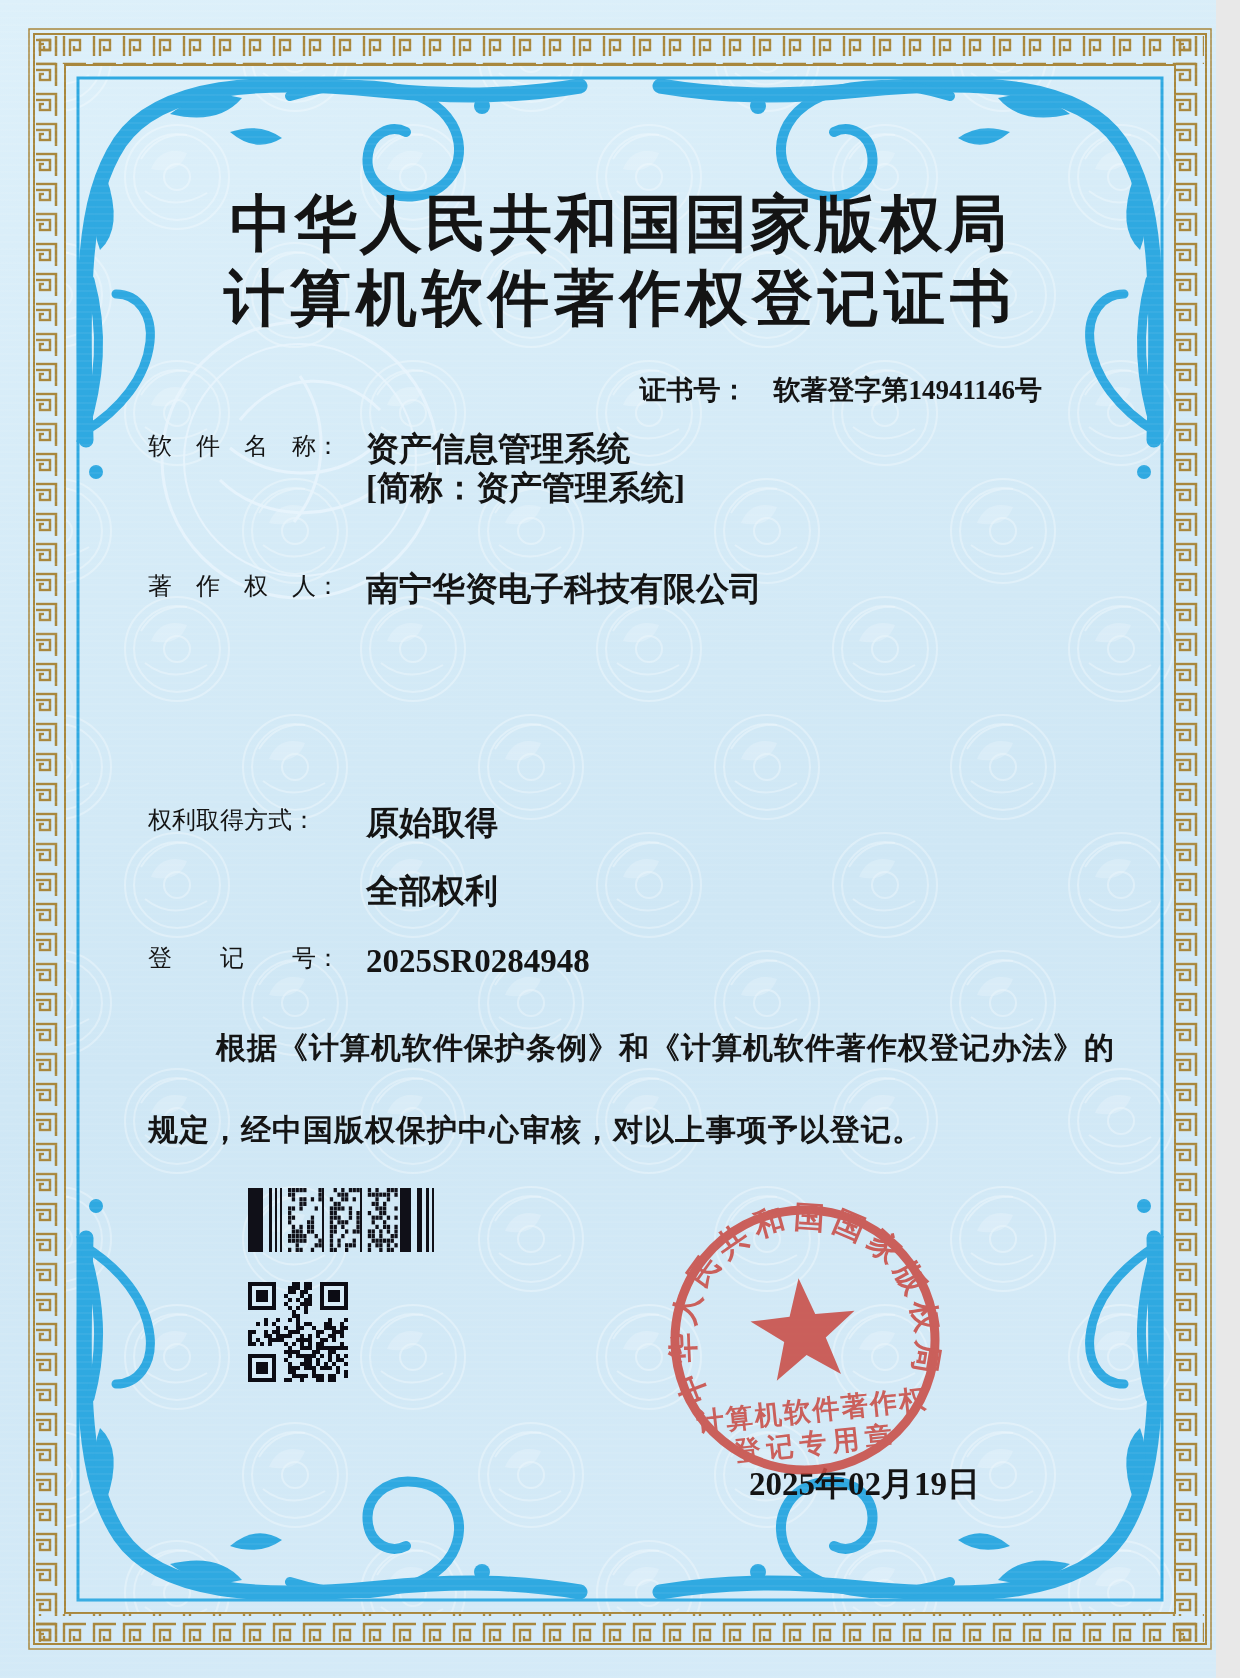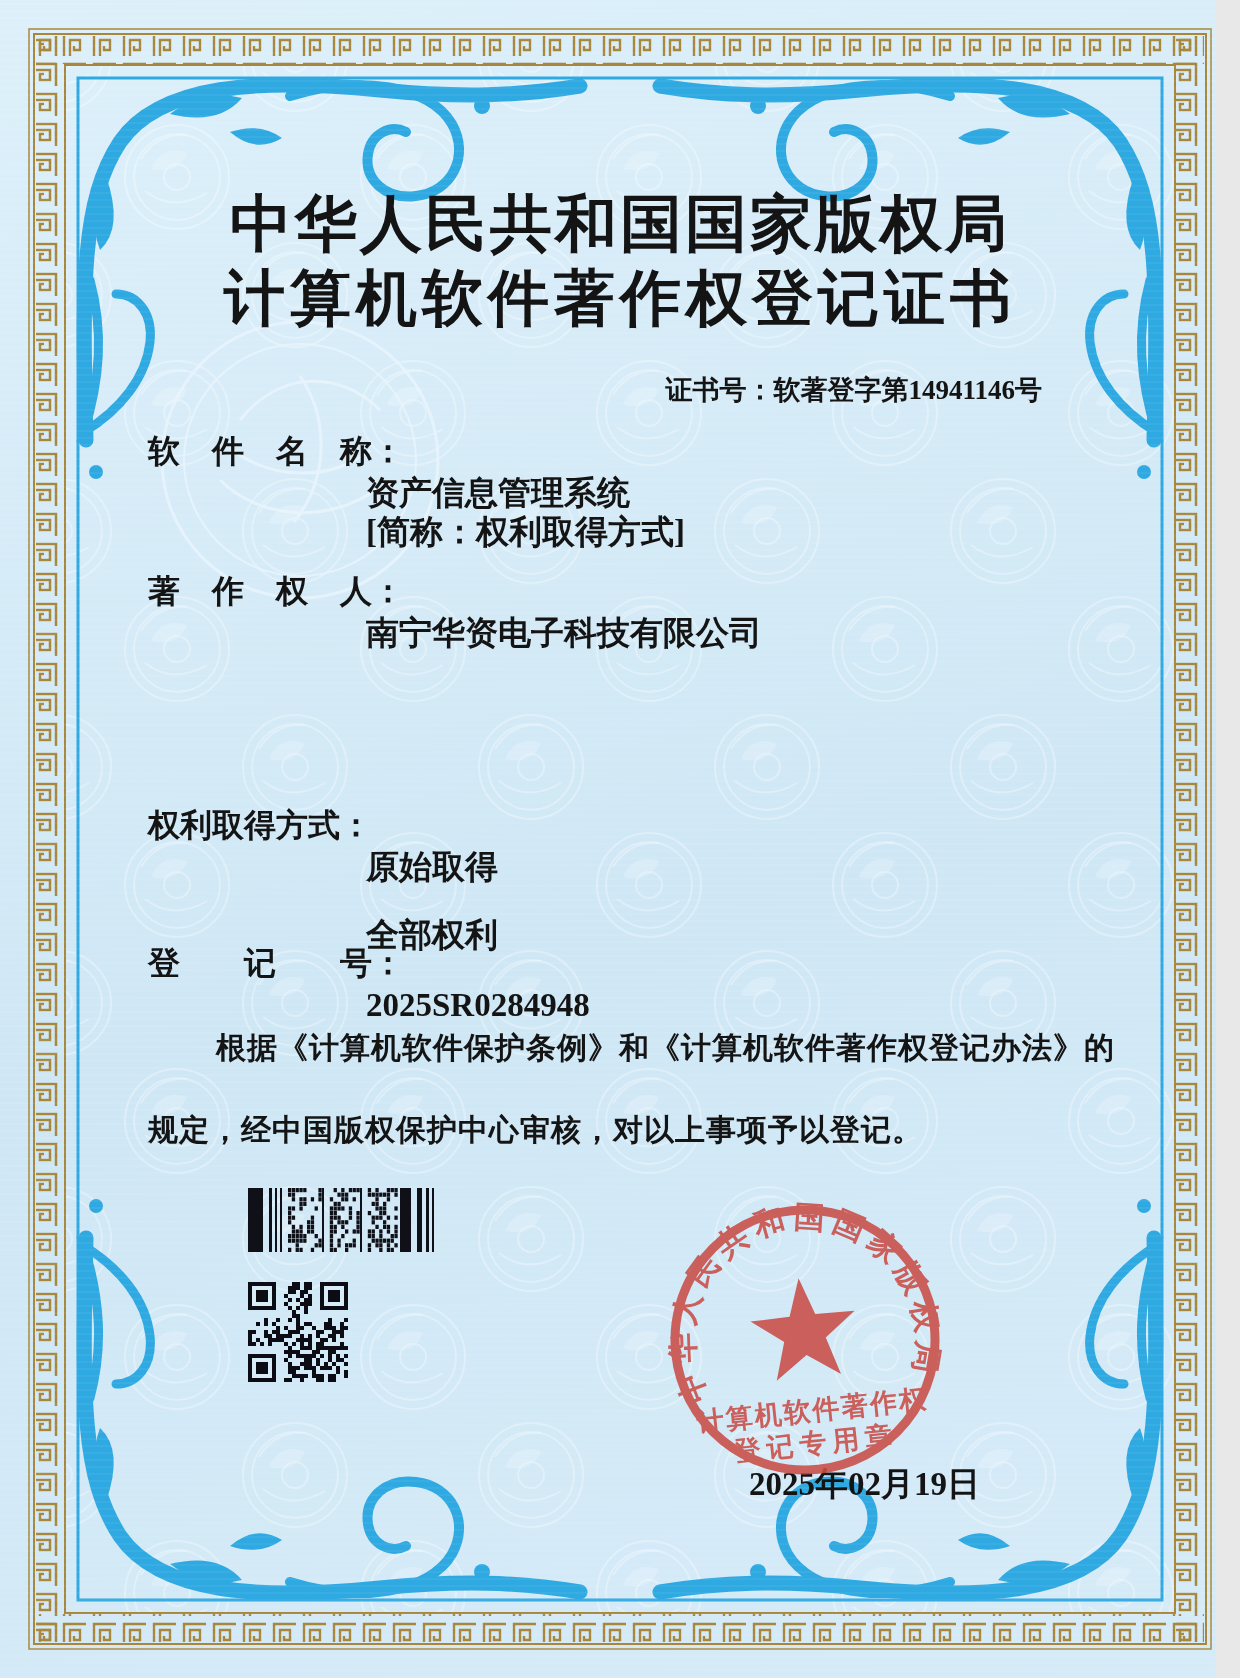--- a/index.html
+++ b/index.html
@@ -7,23 +7,23 @@
     position:relative;width:1216px;height:1678px;overflow:hidden;
     background:linear-gradient(165deg,#ddf0fa 0%,#cfe7f5 55%,#d6ebf8 100%);
     font-family:"Liberation Serif","DejaVu Serif",serif;
     color:var(--text,#141414);
   }
   svg.layer{position:absolute;left:0;top:0;pointer-events:none;}
   .txt{position:absolute;white-space:nowrap;}
   .t1{top:182px;left:20px;width:1200px;text-align:center;font-size:62px;font-weight:bold;letter-spacing:3px;}
   .t2{top:258px;left:20px;width:1200px;text-align:center;font-size:61px;font-weight:bold;letter-spacing:5px;}
   .certno{top:372px;left:0;width:1042px;text-align:right;font-size:27px;font-weight:bold;}
-  .certno .cl{}
-  .lbl{left:148px;font-size:32px;font-weight:bold;}
-  .val{left:366px;font-size:33px;font-weight:bold;line-height:39px;margin-top:44px;}
+  .certno .cl{margin-right:26px;}
+  .lbl{left:148px;font-size:24px;font-weight:normal;}
+  .val{left:366px;font-size:33px;font-weight:bold;line-height:39px;}
   .r1{top:430px}.r2{top:570px}.r3{top:804px}.r4{top:872px}.r5{top:942px}
   .stmt{font-size:30px;font-weight:bold;letter-spacing:1px;}
   .s1{left:216px;top:1028px}.s2{left:148px;top:1110px}
   .date{left:640px;top:1462px;width:340px;text-align:right;font-size:33px;font-weight:bold;}
   .seal-text{font-family:"Liberation Serif","DejaVu Serif",serif;font-weight:bold;fill:var(--seal-red,#c94d46);}
   .tex{position:absolute;inset:0;background:repeating-linear-gradient(0deg,rgba(255,255,255,.05) 0 2px,rgba(0,0,0,0) 2px 7px);pointer-events:none;}
 </style>
 </head>
 <body>
 
@@ -96,21 +96,21 @@
   <div class="txt t1">中华人民共和国国家版权局</div>
   <div class="txt t2">计算机软件著作权登记证书</div>
 
   <div class="txt certno">
     <span class="cl">证书号：</span><span>软著登字第14941146号</span>
   </div>
 
   <div class="txt lbl r1">软　件　名　称：</div>
   <div class="txt val r1">
     <div>资产信息管理系统</div>
-    <div>[简称：权利取得方式]</div>
+    <div>[简称：资产管理系统]</div>
   </div>
 
   <div class="txt lbl r2">著　作　权　人：</div>
   <div class="txt lbl r3">权利取得方式：</div>
 
   <div class="txt val r2">南宁华资电子科技有限公司</div>
   <div class="txt val r3">原始取得</div>
 
   <div class="txt val r4">全部权利</div>
 

